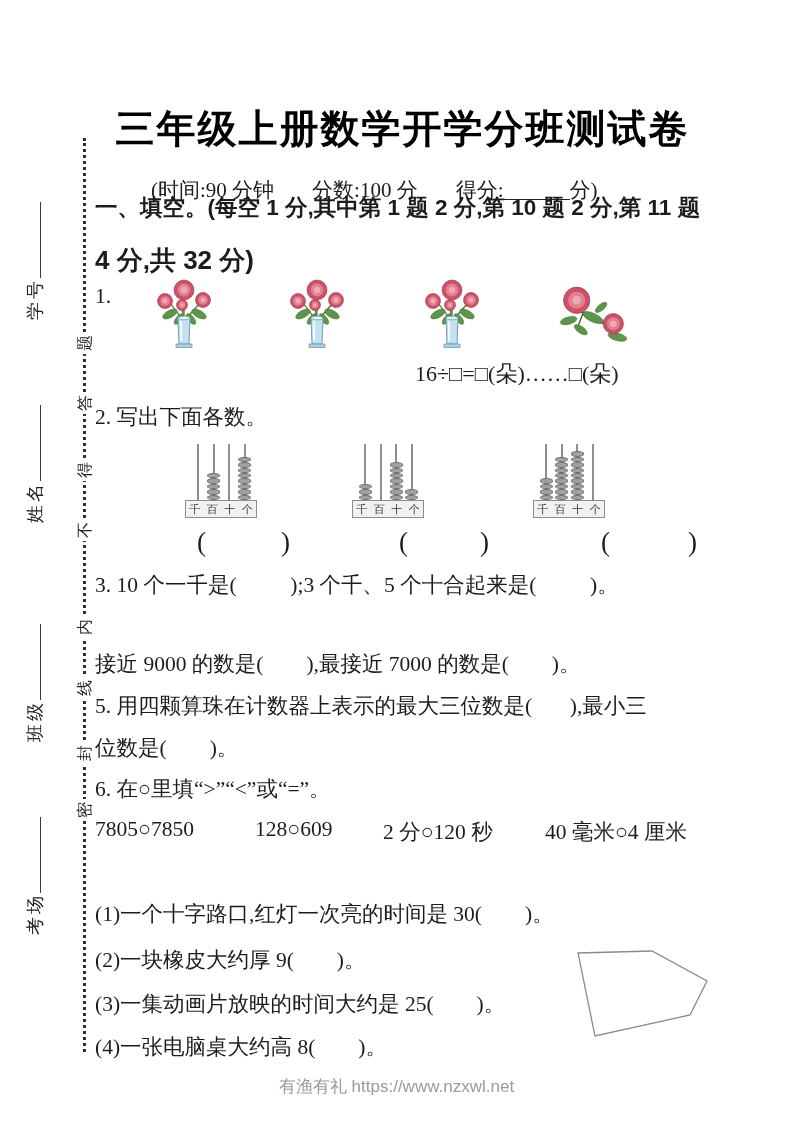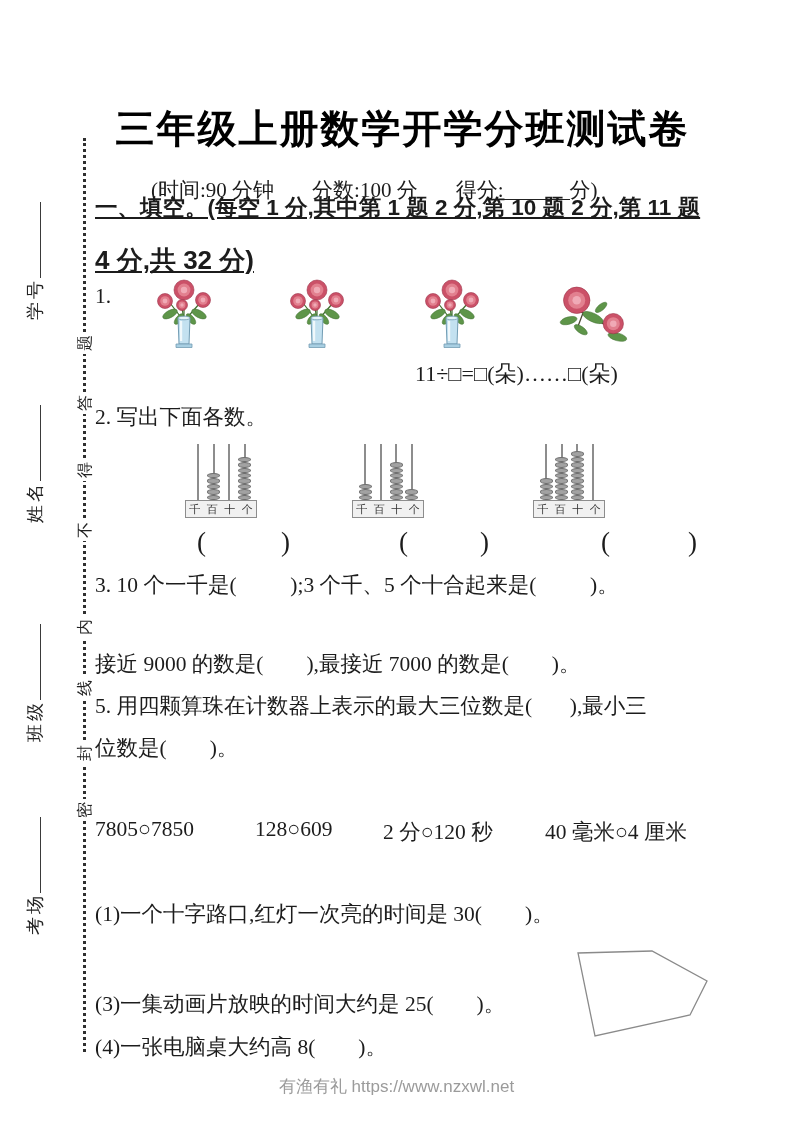--- a/index.html
+++ b/index.html
@@ -1,19 +1,19 @@
 <!DOCTYPE html>
 <html><head>
 <meta charset="utf-8">
 <style>
   html,body{margin:0;padding:0;background:#fff;}
   .page{position:relative;width:793px;height:1122px;background:#ffffff;overflow:hidden;
         font-family:"Liberation Serif",serif;color:#1c1c1c;}
   .line{position:absolute;left:95px;white-space:pre;font-size:21.5px;line-height:1.25;color:#1c1c1c;}
-  .gothic{font-family:"Liberation Sans",sans-serif;font-weight:bold;text-decoration:underline;}
+  .gothic{font-family:"Liberation Sans",sans-serif;font-weight:bold;}
   
   .title{position:absolute;top:76px;left:95px;width:615px;text-align:center;
          font-family:"Liberation Sans",sans-serif;font-weight:bold;font-size:39px;
          letter-spacing:2px;color:#000;}
   
   .meta{position:absolute;top:151px;left:130px;font-size:21px;white-space:pre;text-align:right;}
   .meta .gap{margin-right:38px;}
   .blank-line{display:inline-block;width:66px;height:20px;border-bottom:1.6px solid #222;vertical-align:-3px;}
   
   .seal-dotted{position:absolute;left:83px;top:138px;height:914px;width:0;border-left:3px dotted #2f2f2f;}
@@ -146,21 +146,21 @@
     </svg>
   <svg class="flower" style="left:281px" width="72" height="72">
       <use href="#sym-vase"></use>
     </svg>
   <svg class="flower" style="left:416px" width="72" height="72">
       <use href="#sym-vase"></use>
     </svg>
   <svg class="flower" style="left:548px;top:283px" width="92" height="63">
       <use href="#sym-loose"></use>
     </svg>
-  <div class="line" style="top:360px;left:415px;font-size:22px">11÷□=□(朵)……□(朵)</div>
+  <div class="line" style="top:360px;left:415px;font-size:22px">16÷□=□(朵)……□(朵)</div>
 
   <div class="line" style="top:404px">2. 写出下面各数。</div>
   <div class="counter" style="left:185px">
     <div class="rods">
         <div class="rod" style="left: 12px;"></div>
         <div class="rod" style="left: 27.5px;"></div>
         <div class="bead" style="left: 22px; bottom: 0px;"></div>
         <div class="bead" style="left: 22px; bottom: 5.4px;"></div>
         <div class="bead" style="left: 22px; bottom: 10.8px;"></div>
         <div class="bead" style="left: 22px; bottom: 16.2px;"></div>
@@ -257,26 +257,28 @@
       <span>)</span>
   </div>
 
   <div class="line" style="top:572px">3. 10 个一千是(          );3 个千、5 个十合起来是(          )。</div>
 
   <div class="line" style="top:651px">接近 9000 的数是(        ),最接近 7000 的数是(        )。</div>
 
   <div class="line" style="top:693px">5. 用四颗算珠在计数器上表示的最大三位数是(       ),最小三</div>
   <div class="line" style="top:735px">位数是(        )。</div>
 
+  <div class="line" style="top:776px">6. 在○里填“&gt;”“&lt;”或“=”。</div>
   <span class="q6i" style="left:95px">7805○7850</span>
   <span class="q6i" style="left:255px">128○609</span>
   <span class="q6i" style="left:383px">2 分○120 秒</span>
   <span class="q6i" style="left:545px">40 毫米○4 厘米</span>
 
   <div class="line" style="top:901px">(1)一个十字路口,红灯一次亮的时间是 30(        )。</div>
+  <div class="line" style="top:947px">(2)一块橡皮大约厚 9(        )。</div>
   <div class="line" style="top:991px">(3)一集动画片放映的时间大约是 25(        )。</div>
   <div class="line" style="top:1034px">(4)一张电脑桌大约高 8(        )。</div>
 
   <svg class="pentagon" width="145" height="100" viewBox="0 0 145 100">
     <polygon points="8,9 82,7 137,37 120,71 25,92" fill="none" stroke="#8a8a8a" stroke-width="1.3"></polygon>
   </svg>
 
   <div class="footer">有渔有礼 https://www.nzxwl.net</div>
 </div>
 

